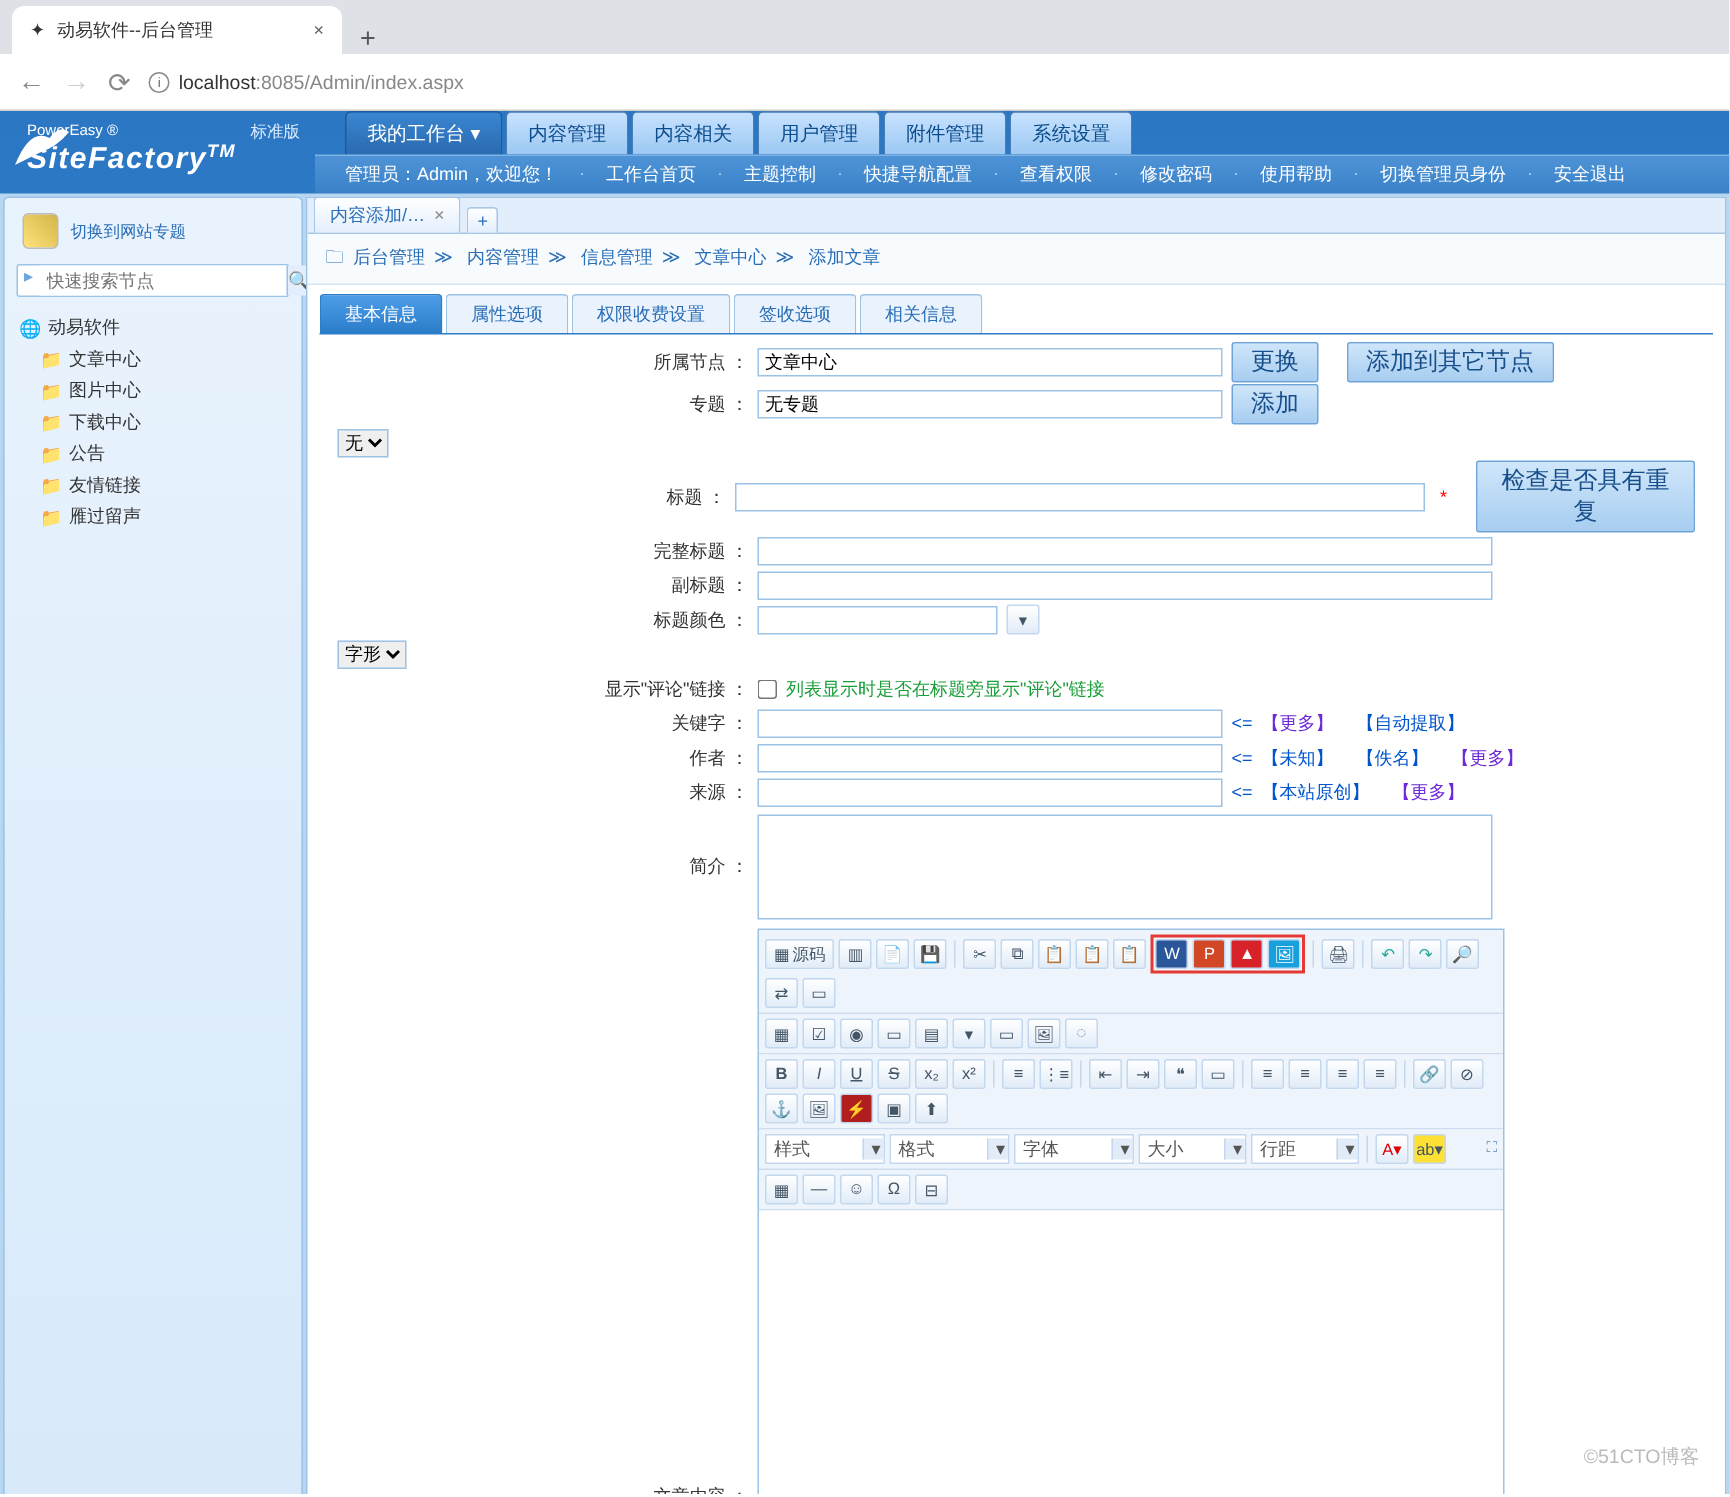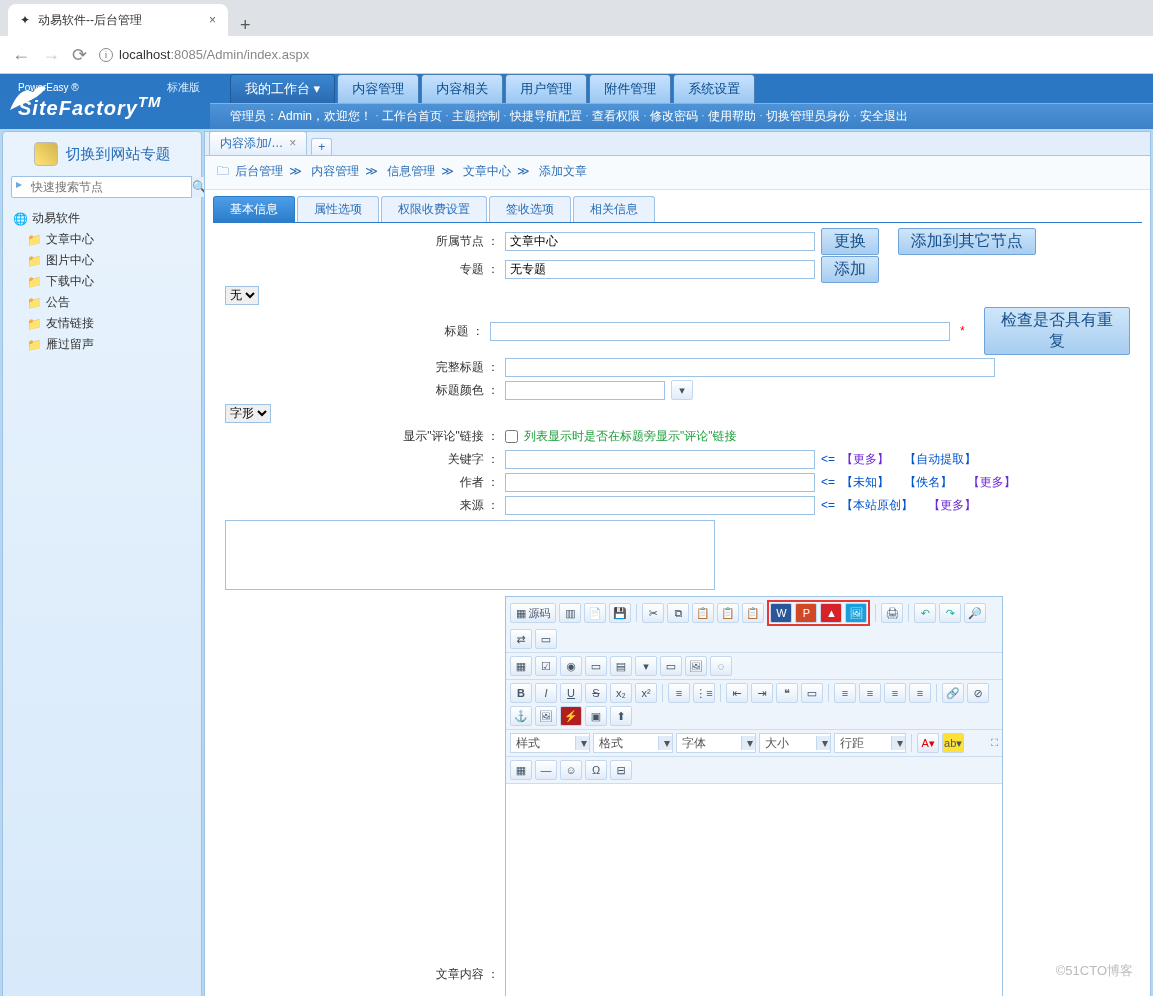--- a/index.html
+++ b/index.html
@@ -12,32 +12,32 @@
 .addr-bar { background:#fff; height:38px; display:flex; align-items:center; padding:0 12px; gap:12px; border-bottom:1px solid #ccc; }
 .nav-btn { color:#888; font-size:18px; cursor:pointer; }
 .url { color:#333; font-size:13px; display:flex; align-items:center; gap:6px; }
 .url-faint { color:#888; }
 .url-icon { border:1px solid #888; border-radius:50%; width:14px; height:14px; display:inline-flex; align-items:center; justify-content:center; font-size:9px; color:#666;}
 .app { display:flex; flex-direction:column; height:922px; background:linear-gradient(#2b77c3,#398ad5); }
 .header { height:66px; display:flex; }
 .logo-area { width:210px; position:relative; color:#fff; padding:8px 0 0 18px; }
 .logo-top { font-size:10px; display:block; }
 .logo-main { font-size:20px; font-style:italic; font-weight:bold; letter-spacing:1px; }
-.logo-main sup{font-size:15px;}
+.logo-main sup{font-size:12px;}
 .badge { position:absolute; top:6px; right:10px; font-size:11px; color:#d9ecff;}
 .menu-area { flex:1; display:flex; flex-direction:column; justify-content:flex-end; }
 .main-menu { display:flex; gap:2px; padding-left:20px; }
 .main-menu .mitem { background:linear-gradient(#c8e2ff,#9bc8f2); border:1px solid #4a7eb3; border-bottom:none; border-radius:4px 4px 0 0; padding:5px 14px; color:#0b4c8c; cursor:pointer; font-size:13px;}
 .main-menu .mitem.active { background:linear-gradient(#3a86d0,#2a6ab0); color:#fff; border-color:#1f5a9c;}
-.sub-menu { background:linear-gradient(#4e93d6,#3b81c8); color:#fff; font-size:12px; padding:4px 20px; display:flex; gap:3px; border-top:1px solid #7fb3e4;}
+.sub-menu { background:linear-gradient(#4e93d6,#3b81c8); color:#fff; font-size:12px; padding:4px 20px; display:flex; gap:14px; border-top:1px solid #7fb3e4;}
 .sub-menu .sep{opacity:0.6;}
 .sub-menu .link{cursor:pointer;}
 .body-row { flex:1; display:flex; background:#b7d6f1; padding:2px; gap:2px; }
 .sidebar { width:200px; background:linear-gradient(#e9f3fd,#d7e9fa); border:1px solid #9cc3e6; border-radius:4px; display:flex; flex-direction:column; }
-.side-head { display:flex; align-items:center; gap:8px; padding:10px 12px; color:#2a6eb6; font-size:15px;justify-content:center; }
+.side-head { display:flex; align-items:center; gap:8px; padding:10px 12px; color:#2a6eb6; font-size:11px; }
 .side-head .icon{width:24px;height:24px;border:1px solid #bbb;background:linear-gradient(45deg,#ffe27a,#d3b54b);border-radius:4px;display:inline-block;}
 .search-box { margin:0 8px 6px; display:flex; border:1px solid #9cc3e6; background:#fff; border-radius:2px;}
 .search-box input{flex:1;border:none;padding:3px 5px;font-size:12px;outline:none;}
 .search-box .go{width:22px;background:#e3eefc;border-left:1px solid #9cc3e6;display:flex;align-items:center;justify-content:center;color:#5a8bc1;cursor:pointer;}
 .tree { padding:4px 8px; font-size:12px; color:#333;}
 .tree-item { padding:2px 0 2px 16px; display:flex; align-items:center; gap:4px; cursor:pointer;}
 .tree-root { padding-left:2px; }
 .folder-icon{color:#e1b44c;}
 .globe-icon{color:#3b8;}
 .content { flex:1; background:#fff; border:1px solid #9cc3e6; display:flex; flex-direction:column; overflow:hidden;}
@@ -231,20 +231,26 @@
             <div class="flabel">标题  ：</div>
             <div class="fcontent"><input class="txt md" style=""><span class="star">*</span>&nbsp;<button class="btn">检查是否具有重复</button></div>
           </div>
         <div class="frow">
             <div class="flabel">完整标题  ：</div>
             <div class="fcontent">
               <input class="txt md" style="">
             </div>
           </div>
         <div class="frow">
+            <div class="flabel">副标题  ：</div>
+            <div class="fcontent">
+              <input class="txt md" style="">
+            </div>
+          </div>
+        <div class="frow">
             <div class="flabel">标题颜色  ：</div>
             <div class="fcontent">
               <input class="txt" style="width: 160px;">
               <span class="tbtn">▾</span>
             </div>
           </div>
         <div class="frow">
             <div class="fcontent">
               <select class="sel"><option>字形</option></select>
             </div>
@@ -262,20 +268,21 @@
           </div>
         <div class="frow">
             <div class="flabel">作者  ：</div>
             <div class="fcontent"><input class="txt sm" style=""><span class="arrow">&lt;=</span><span class="tag tag-b">【未知】</span>&nbsp;<span class="tag tag-b">【佚名】</span>&nbsp;<span class="tag tag-r">【更多】</span></div>
           </div>
         <div class="frow">
             <div class="flabel">来源  ：</div>
             <div class="fcontent"><input class="txt sm" style=""><span class="arrow">&lt;=</span><span class="tag tag-b">【本站原创】</span>&nbsp;<span class="tag tag-r">【更多】</span></div>
           </div>
         <div class="frow" style="align-items:flex-start;margin-top:4px">
+            <div class="flabel" style="padding-top:26px">简介  ：</div>
             <div class="fcontent">
               <textarea class="textarea" style=""></textarea>
             </div>
           </div>
 
         <div class="frow" style="align-items:flex-start;margin-top:6px">
           <div class="flabel" style="padding-top:370px">文章内容  ：</div>
           <div class="fcontent">
             <div class="editor">
               <div class="tb">

